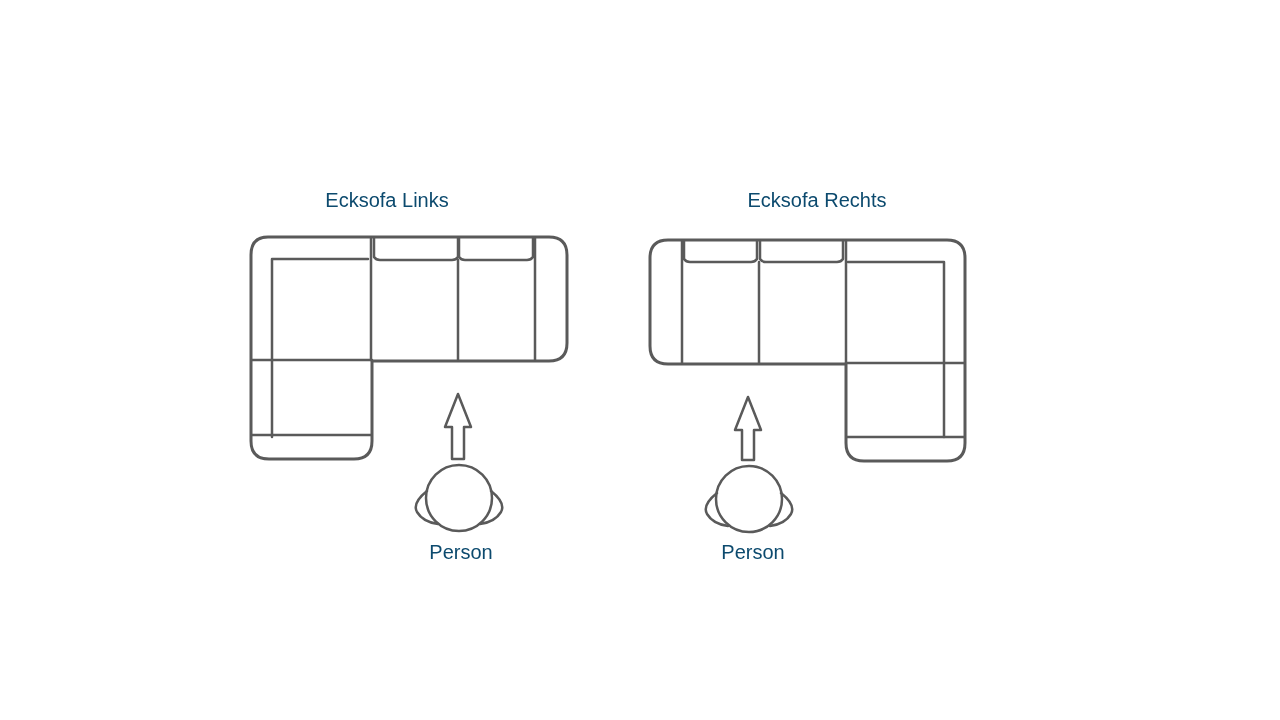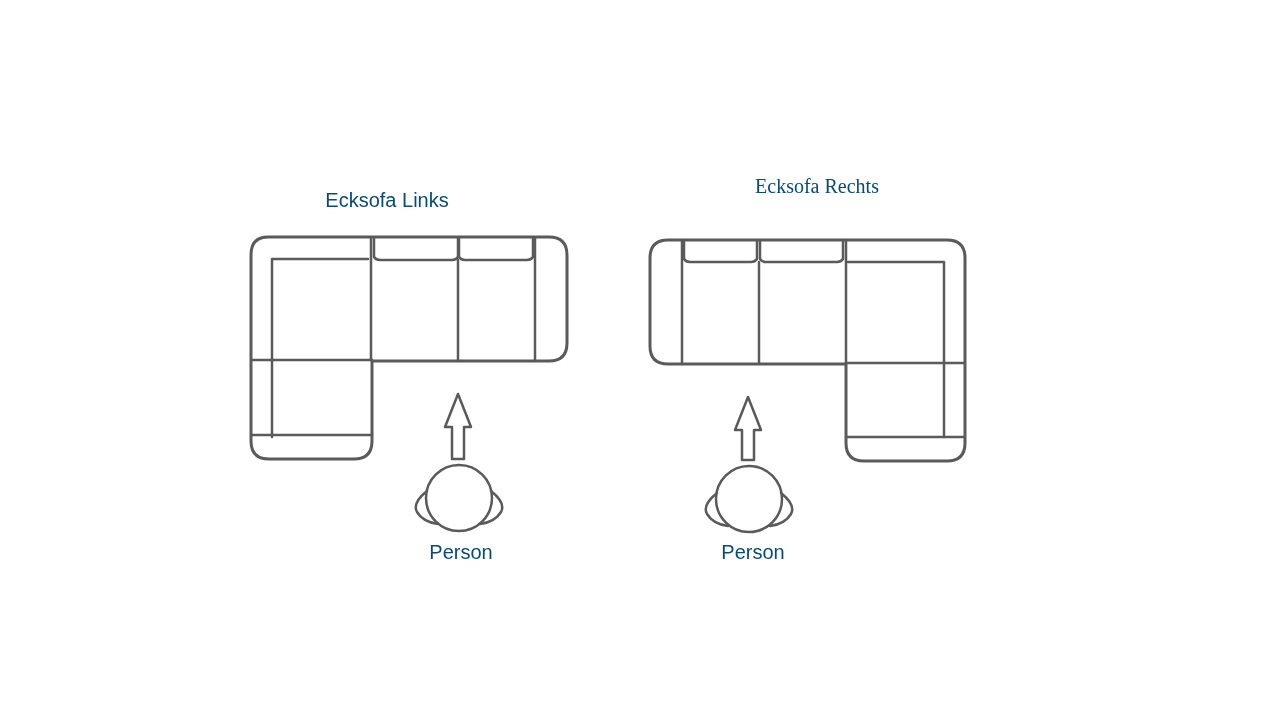--- a/index.html
+++ b/index.html
@@ -115,17 +115,17 @@
 
     <g>
       <path class="stroke-thin" d="M 748 397 L 761 430 L 754 430 L 754 460 L 742 460 L 742 430 L 735 430 Z"></path>
       <path class="stroke-thin" d="M 717 493 Q 702 505 707 514 Q 713 524 728 526"></path>
       <path class="stroke-thin" d="M 781 493 Q 796 505 791 514 Q 785 524 770 526"></path>
       <circle class="stroke-thin" cx="749" cy="499" r="33"></circle>
     </g>
   </svg>
 
   <div class="label" style="left:387px; top:190px;">Ecksofa Links</div>
-  <div class="label" style="left:817px; top:176px;font-family:Liberation Serif, serif;">Ecksofa Rechts</div>
+  <div class="label" style="left:817px; top:190px;">Ecksofa Rechts</div>
   <div class="label" style="left:461px; top:542px;">Person</div>
   <div class="label" style="left:753px; top:542px;">Person</div>
 
 </div>
 
 </body></html>

